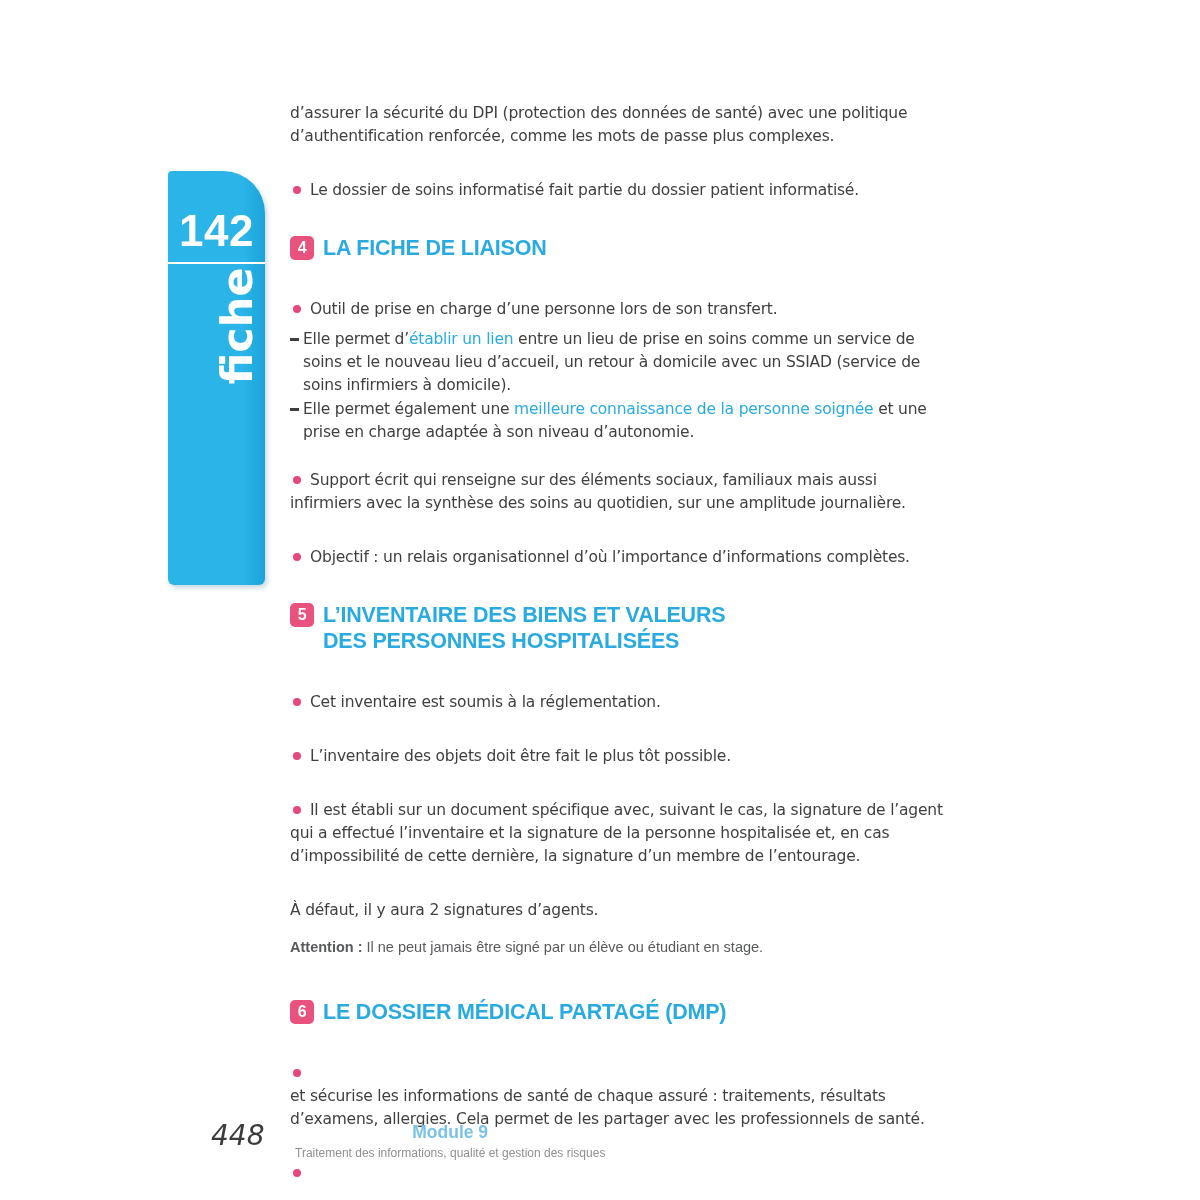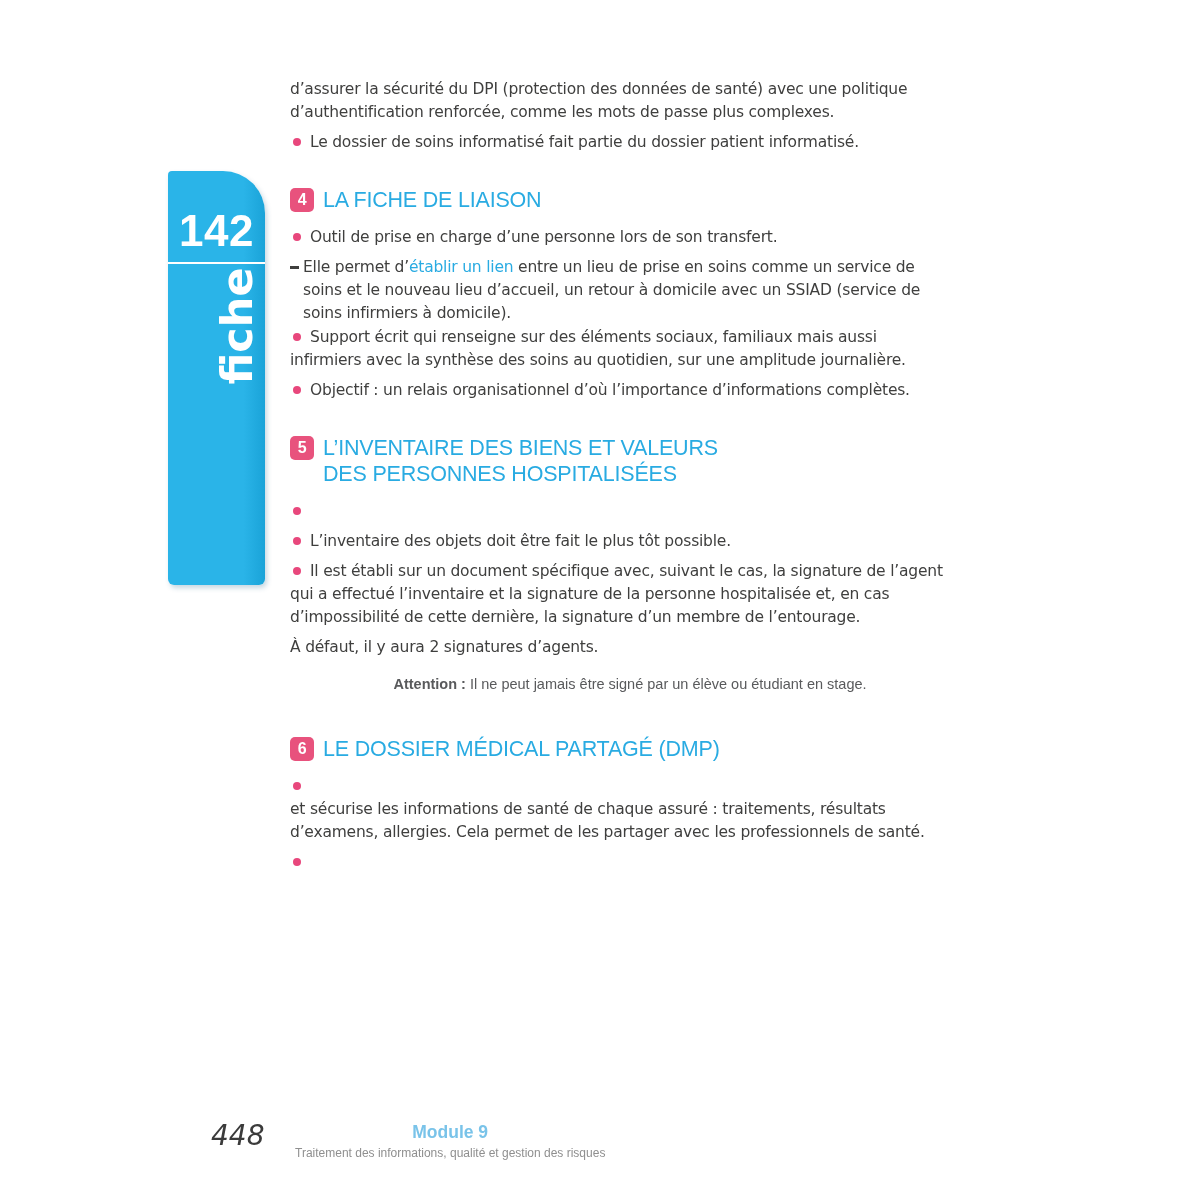--- a/index.html
+++ b/index.html
@@ -40,42 +40,42 @@
     font-family:"DejaVu Sans",sans-serif;letter-spacing:0px;
   }
 
   
   .content{
     position:absolute;left:290px;top:78px;width:680px;
     display:flex;flex-direction:column;
     font-size:15.5px;letter-spacing:-0.2px;
   }
   .line{white-space:nowrap;line-height:23px;height:23px;}
-  .block-plain,.block-bullet{margin-bottom:7px;}
+  .block-plain,.block-bullet{margin-bottom:7px;margin-top:24px;}
   .block-dash{margin-bottom:1px;padding-left:13px;position:relative;}
   .dash-marker{position:absolute;left:0;top:10px;width:9px;height:2.5px;background:var(--text);}
   .dot{
     display:inline-block;width:8px;height:8px;border-radius:50%;
     background:#e8477c;margin:0 9px 0 3px;position:relative;top:-1px;
   }
   .block-heading{display:flex;margin-top:26px;margin-bottom:13px;}
   .badge{
     width:24px;height:24px;border-radius:5px;background:var(--pink);
     color:#ffffff;font-family:"Liberation Sans",sans-serif;font-weight:bold;font-size:16px;
     display:flex;align-items:center;justify-content:center;flex:none;
     margin-right:9px;margin-top:1px;
   }
   .h-lines{
-    color:var(--cyan);font-family:"Liberation Sans",sans-serif;font-weight:normal;
+    color:var(--cyan);font-family:"Liberation Sans",sans-serif;font-weight:bold;
     font-size:21.5px;line-height:26px;letter-spacing:-0.2px;
   }
   .h-lines .line{line-height:26px;height:26px;}
   .block-note{
     font-family:"Liberation Sans",sans-serif;font-size:14.5px;color:var(--note);
-    margin-top:8px;margin-bottom:16px;letter-spacing:0;text-align:center;
+    margin-top:8px;margin-bottom:16px;letter-spacing:0;
   }
   .block-note .line{line-height:20px;height:20px;}
   .seg-cyan{color:var(--cyan);text-align:center;}
   .seg-bold{font-weight:bold;}
 
   
   .footer-pagenum{
     position:absolute;left:211px;top:1119px;
     font-size:28px;font-style:italic;color:#3b3b3b;letter-spacing:0;text-align:right;
   }
@@ -110,36 +110,41 @@
       </div>
       <div class="block block-bullet">
         <div class="line"><span class="dot"></span><span>Outil de prise en charge d’une personne lors de son transfert.</span></div>
       </div>
       <div class="block block-dash">
         <span class="dash-marker"></span>
         <div class="line"><span>Elle permet d’</span><span class="seg-cyan">établir un lien</span><span> entre un lieu de prise en soins comme un service de</span></div>
         <div class="line"><span>soins et le nouveau lieu d’accueil, un retour à domicile avec un SSIAD (service de</span></div>
         <div class="line"><span>soins infirmiers à domicile).</span></div>
       </div>
+      <div class="block block-dash">
+        <span class="dash-marker"></span>
+        <div class="line"><span>Elle permet également une </span><span class="seg-cyan">meilleure connaissance de la personne soignée</span><span> et une</span></div>
+        <div class="line"><span>prise en charge adaptée à son niveau d’autonomie.</span></div>
+      </div>
       <div class="block block-bullet">
         <div class="line"><span class="dot"></span><span>Support écrit qui renseigne sur des éléments sociaux, familiaux mais aussi</span></div>
         <div class="line"><span>infirmiers avec la synthèse des soins au quotidien, sur une amplitude journalière.</span></div>
       </div>
       <div class="block block-bullet">
         <div class="line"><span class="dot"></span><span>Objectif : un relais organisationnel d’où l’importance d’informations complètes.</span></div>
       </div>
       <div class="block block-heading">
         <span class="badge">5</span>
         <div class="h-lines">
           <div class="line">L’INVENTAIRE DES BIENS ET VALEURS</div>
           <div class="line">DES PERSONNES HOSPITALISÉES</div>
         </div>
       </div>
       <div class="block block-bullet">
-        <div class="line"><span class="dot"></span></div>
+        <div class="line"><span class="dot"></span><span>Cet inventaire est soumis à la réglementation.</span></div>
       </div>
       <div class="block block-bullet">
         <div class="line"><span class="dot"></span><span>L’inventaire des objets doit être fait le plus tôt possible.</span></div>
       </div>
       <div class="block block-bullet">
         <div class="line"><span class="dot"></span><span>Il est établi sur un document spécifique avec, suivant le cas, la signature de l’agent</span></div>
         <div class="line"><span>qui a effectué l’inventaire et la signature de la personne hospitalisée et, en cas</span></div>
         <div class="line"><span>d’impossibilité de cette dernière, la signature d’un membre de l’entourage.</span></div>
       </div>
       <div class="block block-plain">

